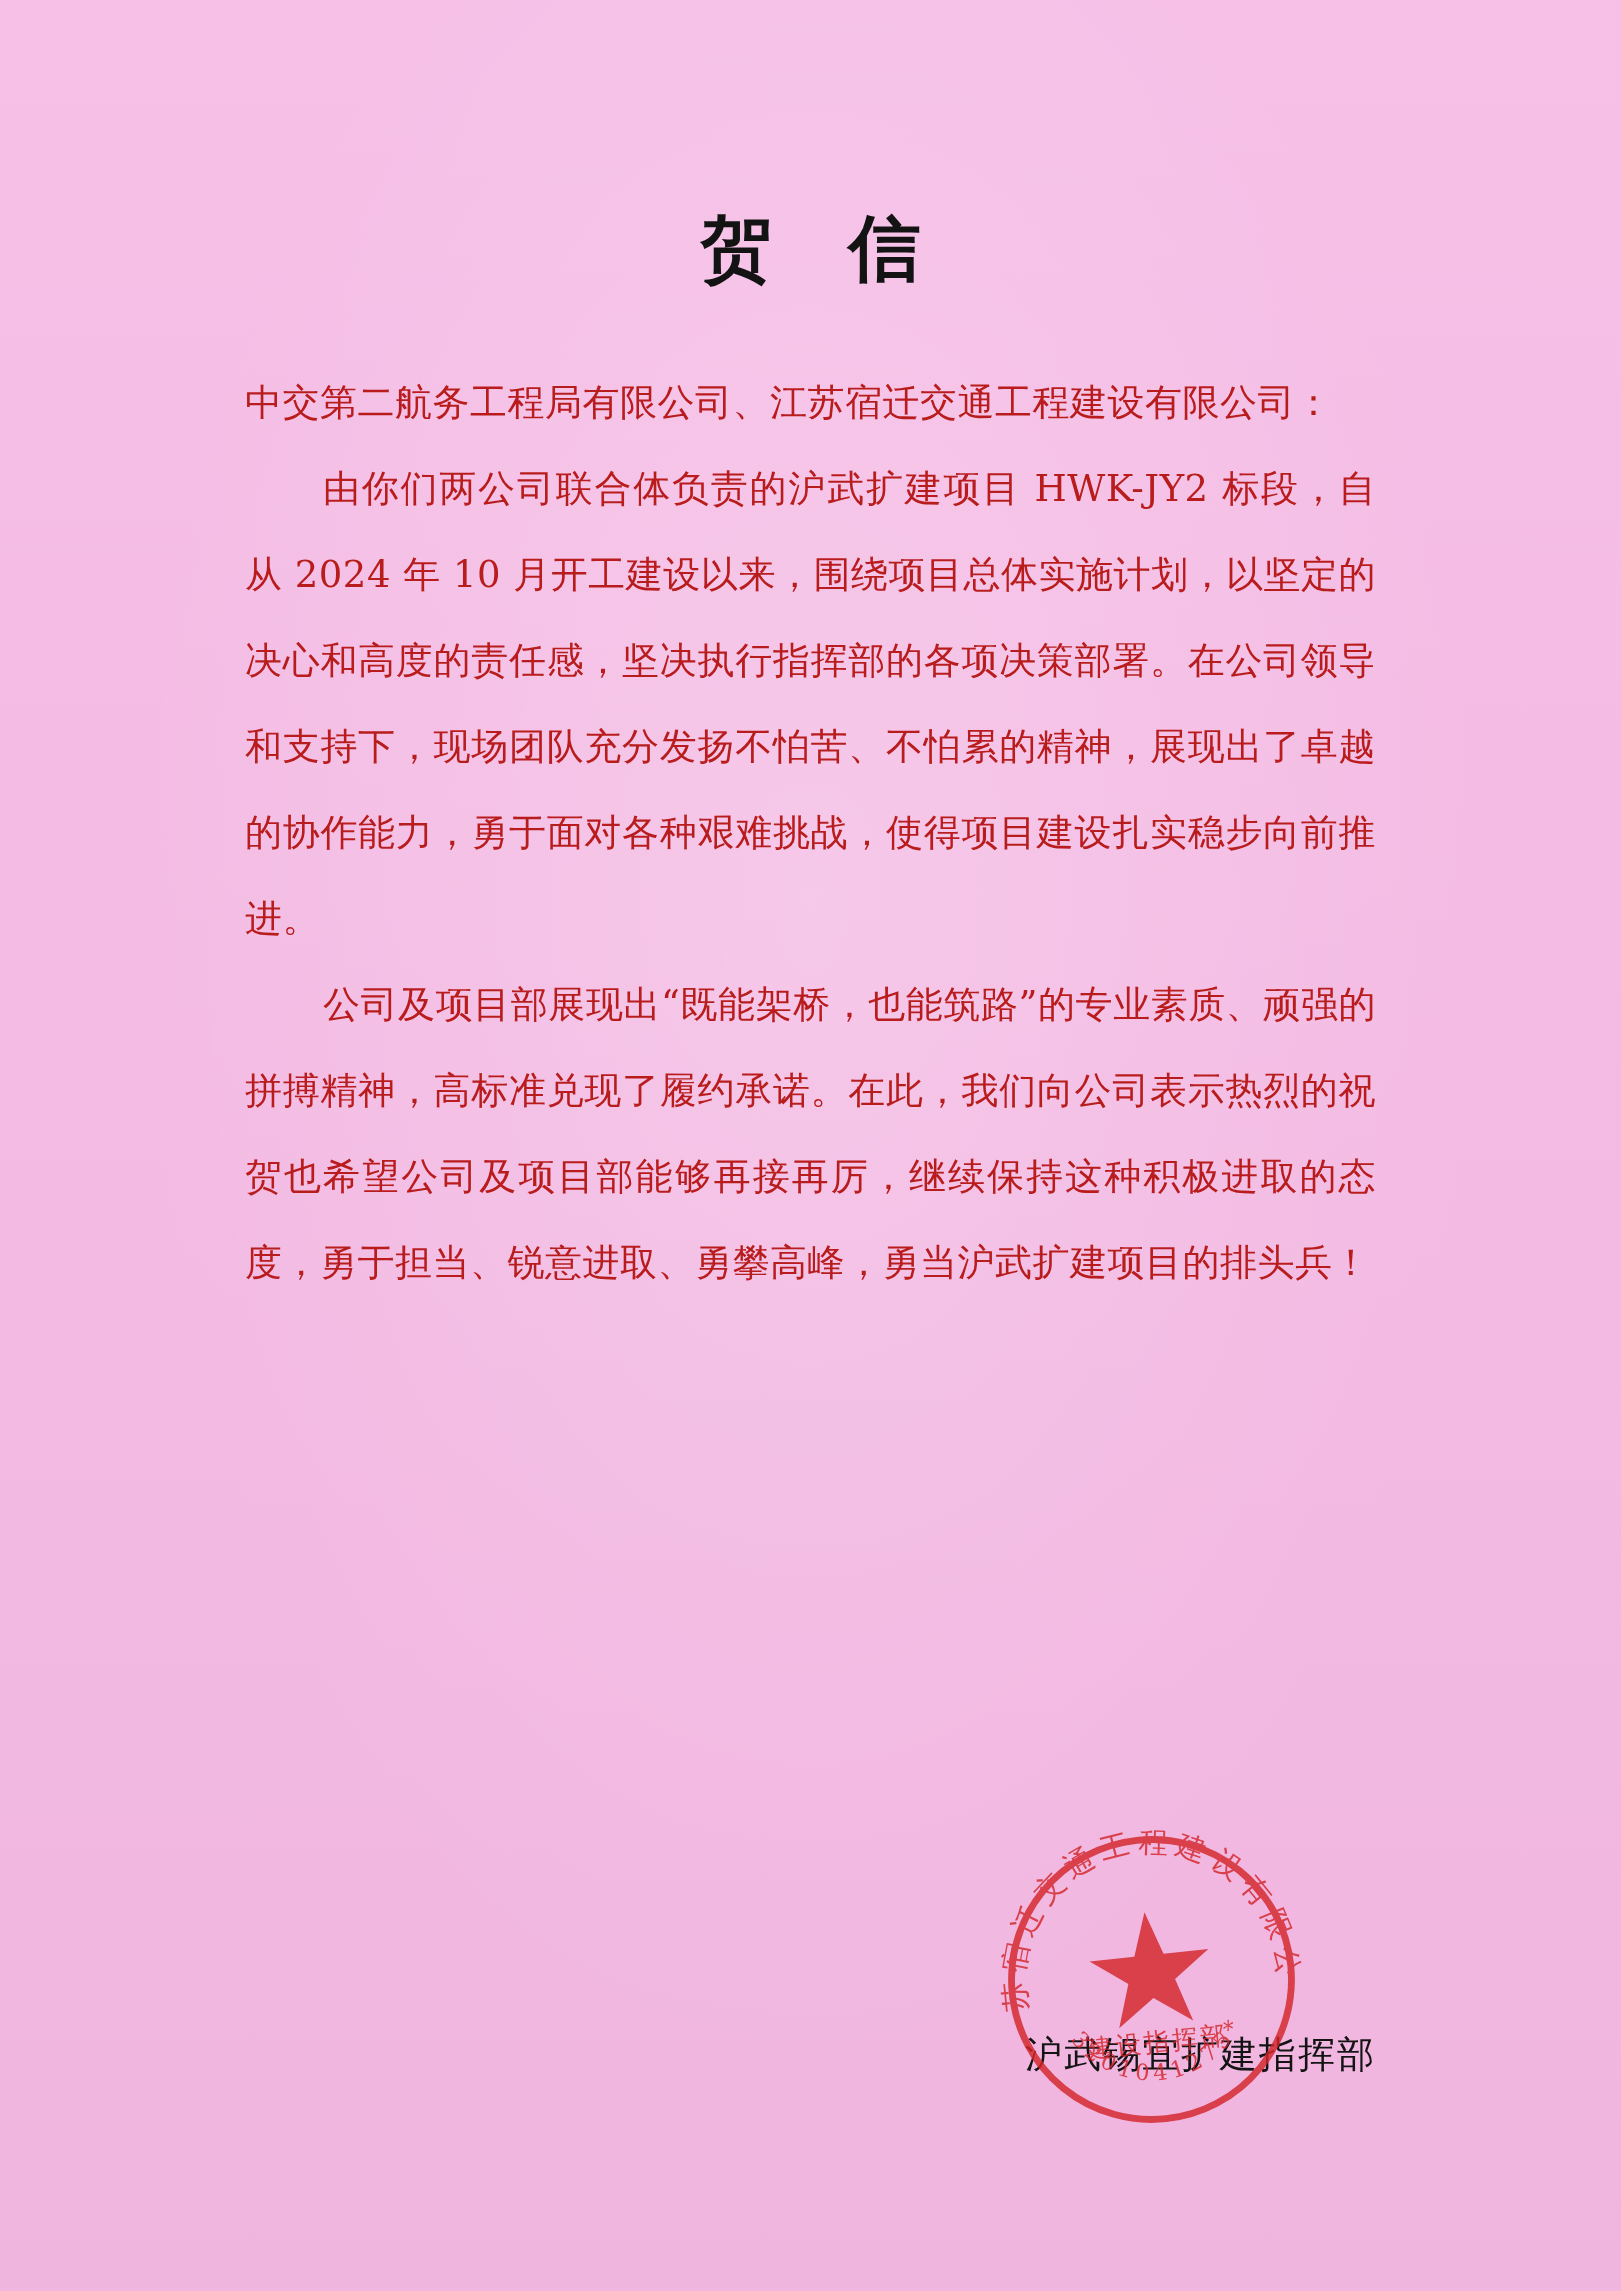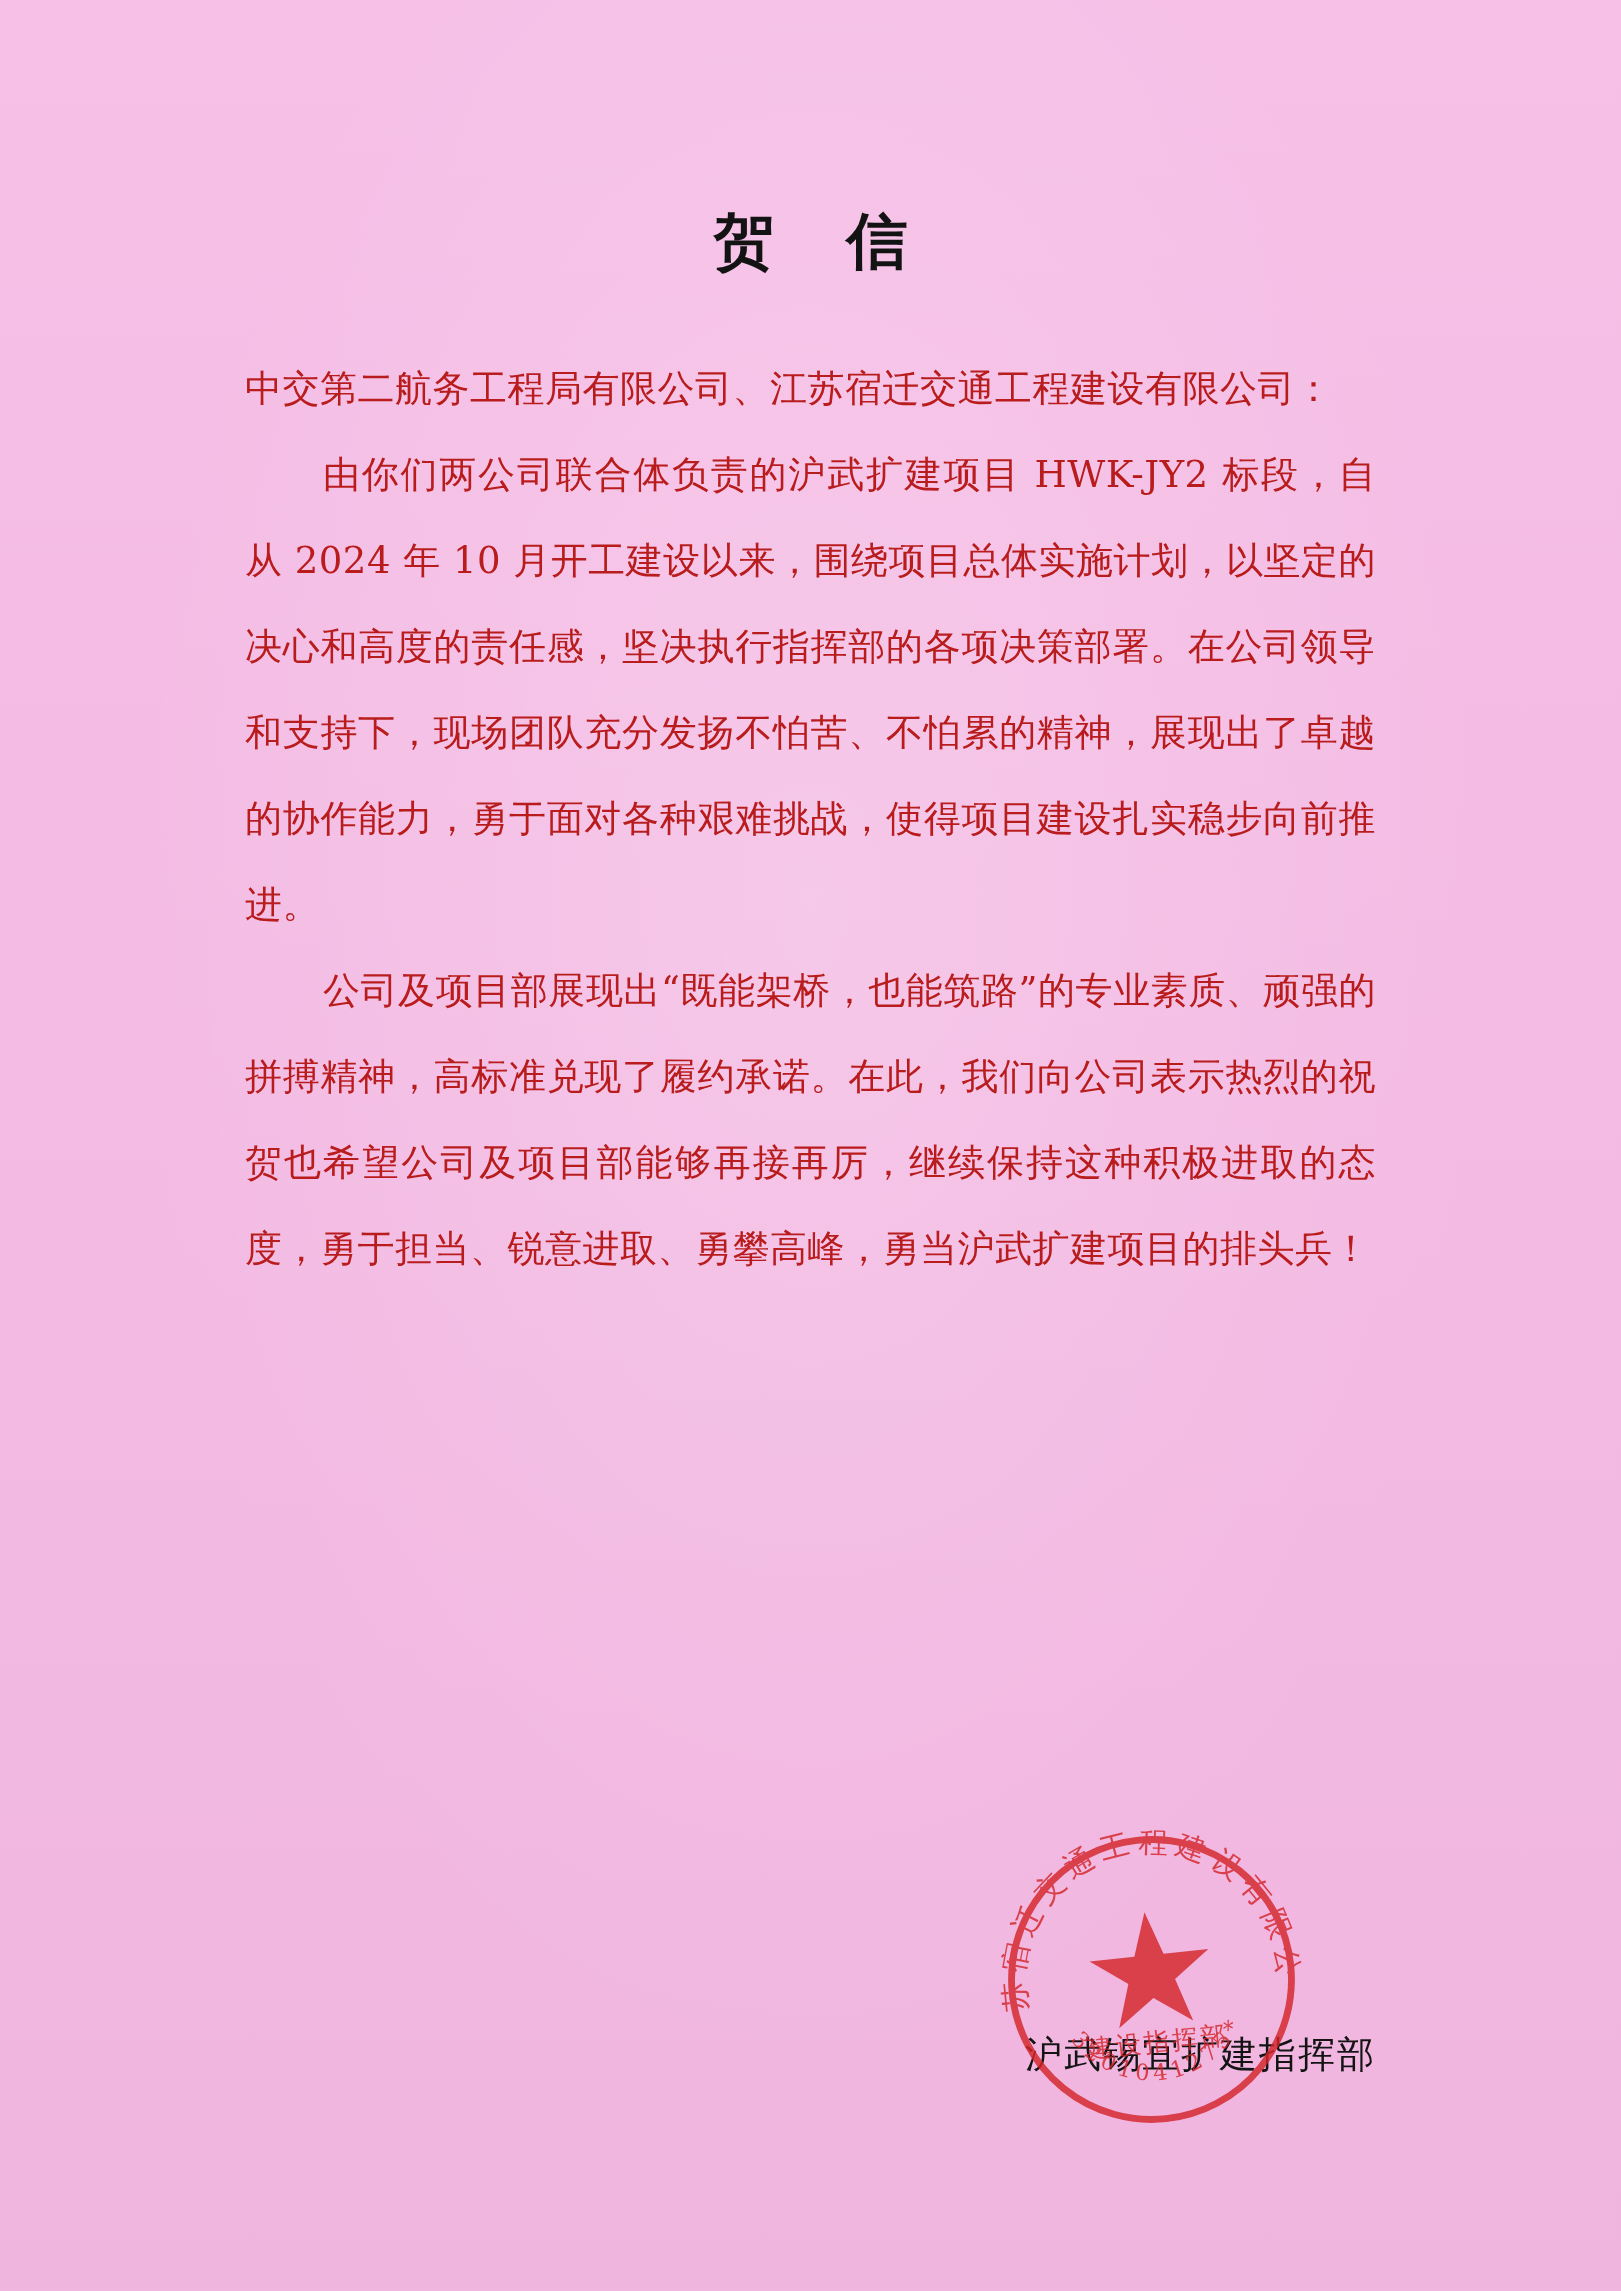--- a/index.html
+++ b/index.html
@@ -31,21 +31,21 @@
     width: 1621px;
     height: 2292px;
     box-sizing: border-box;
     padding: 0 245px;
   }
 
   .doc-title {
     margin: 0;
     padding-top: 201px;
     text-align: center;
-    font-size: 61px;
+    font-size: 72px;
     font-weight: bold;
     letter-spacing: 25.5px;
     text-indent: 25.5px;
     color: #131313;
     font-family: "DejaVu Serif", "Liberation Serif", serif;
   }
 
   .body-text {
     margin-top: 63px;
     font-size: 37px;

